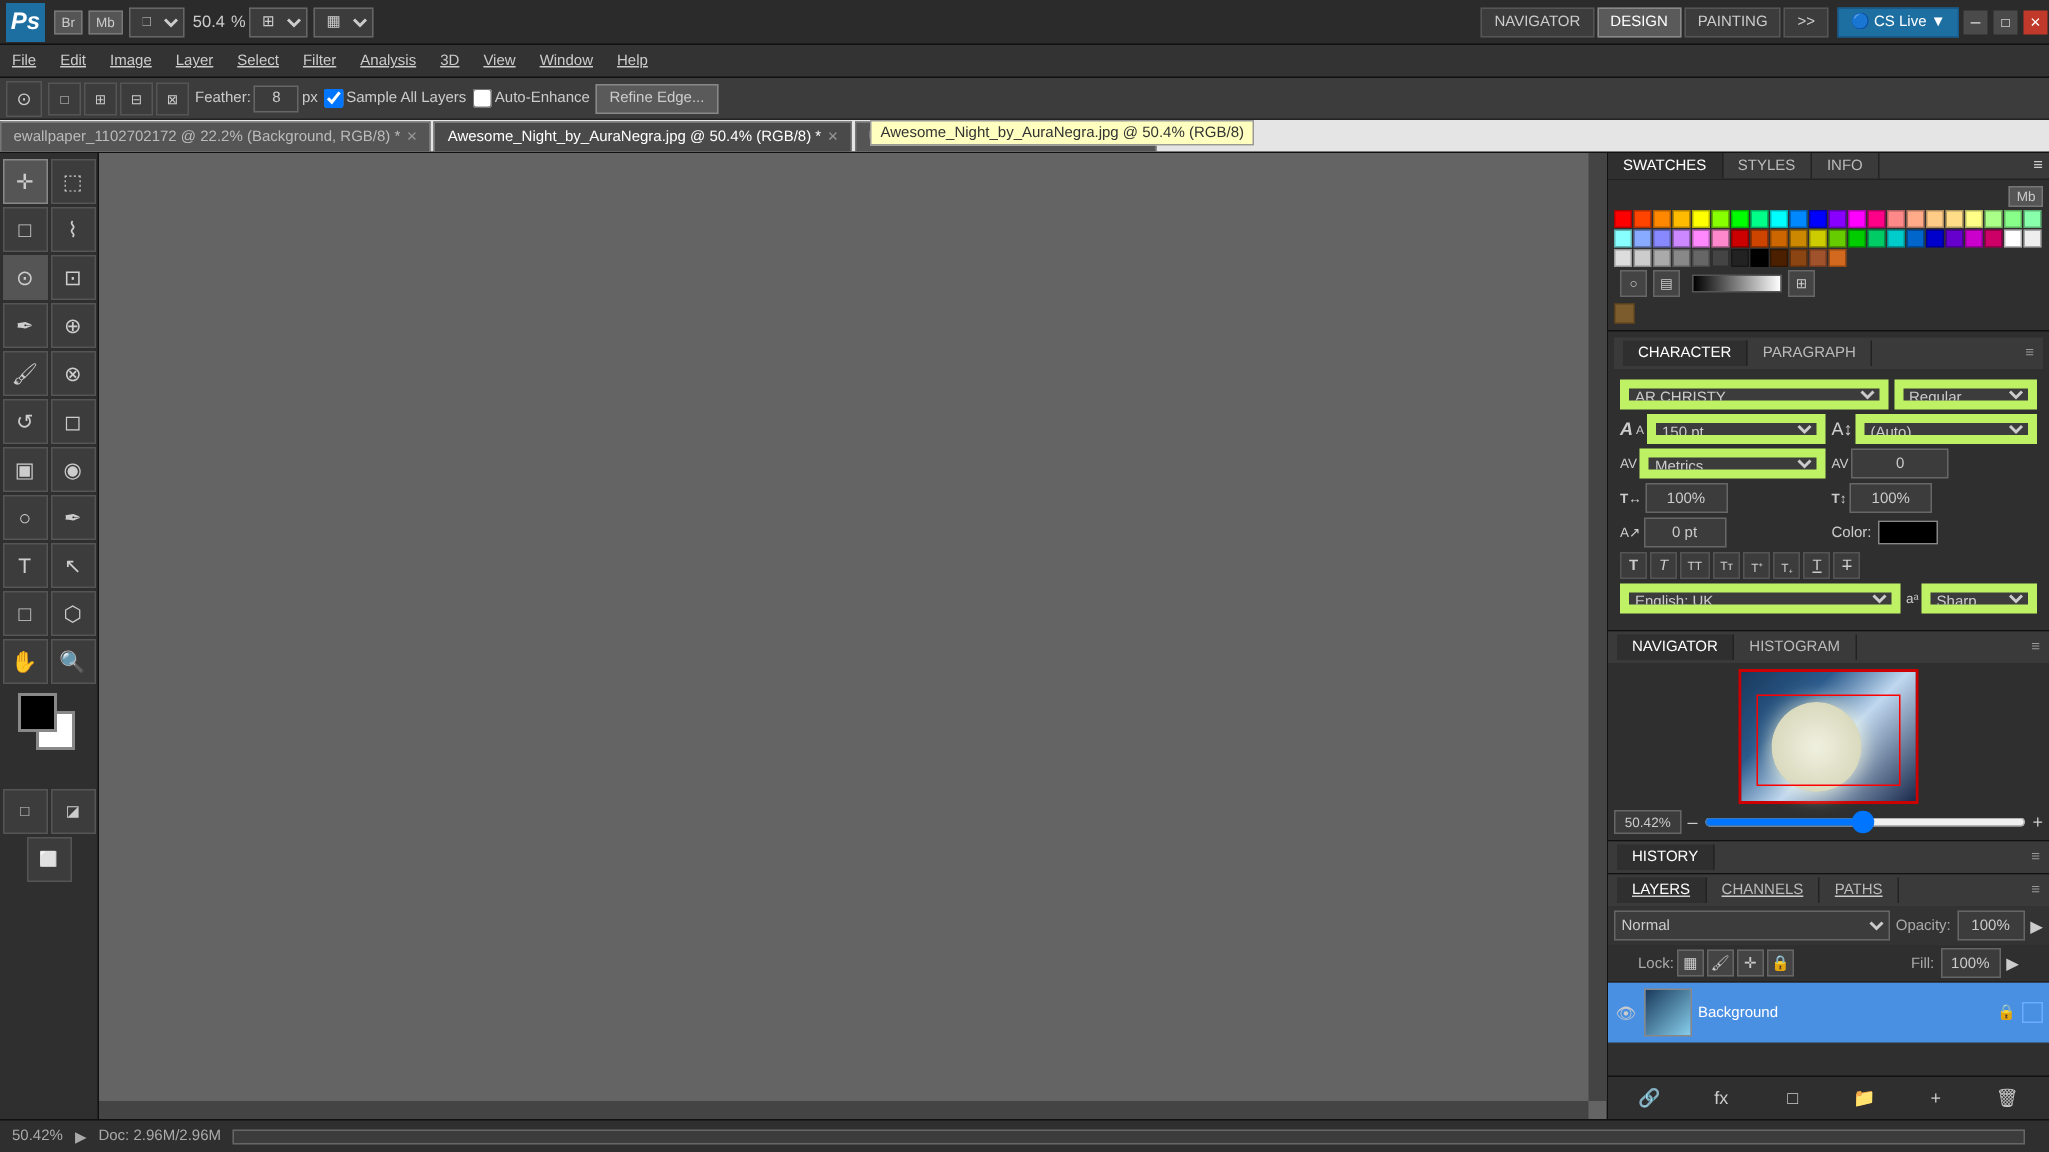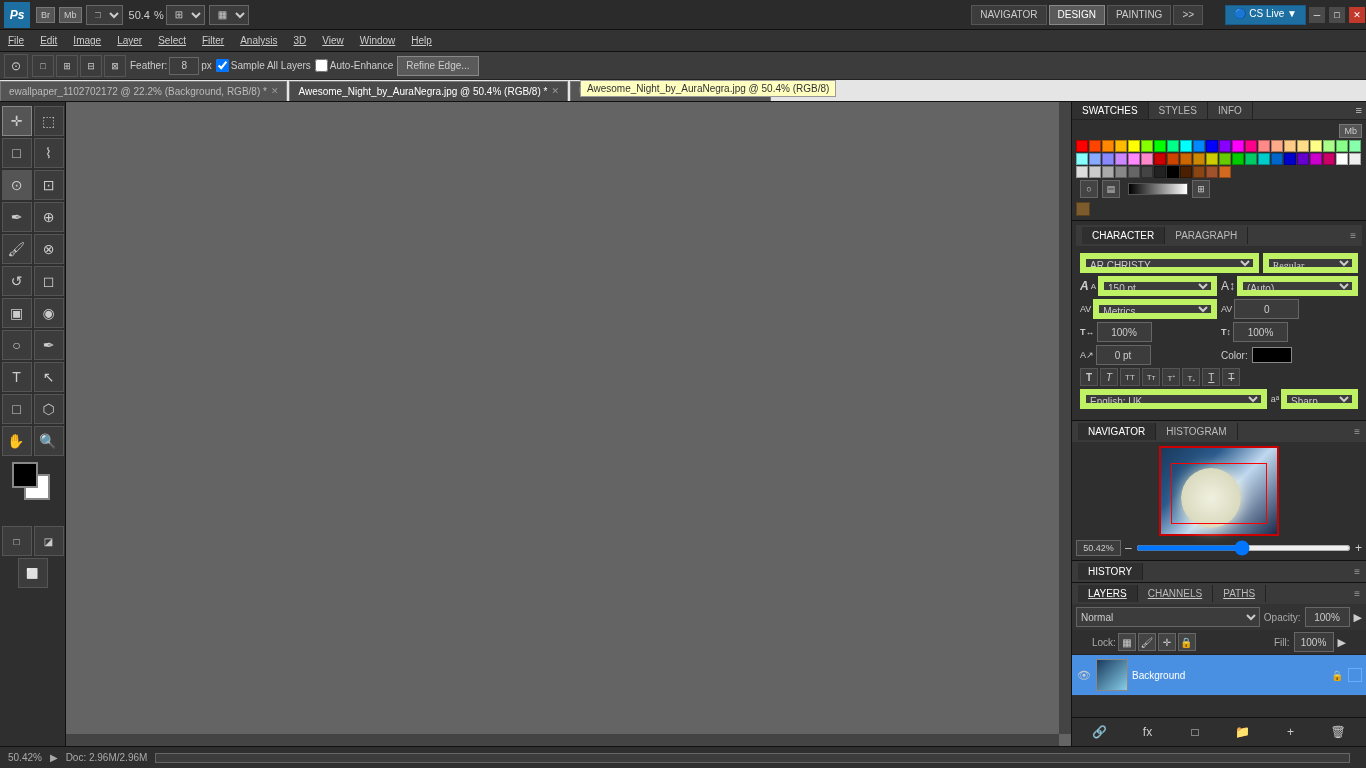--- a/index.html
+++ b/index.html
@@ -1,26 +1,26 @@
 <!DOCTYPE html>
 <html><head>
   <meta charset="utf-8">
   <style>
     * { box-sizing: border-box; margin: 0; padding: 0; }
     body { background: #4a4a4a; font-family: Arial, sans-serif; font-size: 11px; color: #ccc; width: 1366px; height: 768px; overflow: hidden; }
     
     
     #top-bar { background: #2b2b2b; height: 30px; display: flex; align-items: center; border-bottom: 1px solid #111; }
-    #ps-logo { width: 26px; height: 26px; background: #1c6fa0; color: white; font-size: 12px; font-weight: bold; display: flex; align-items: center; justify-content: center; margin: 0 4px; font-style: italic; }
+    #ps-logo { width: 26px; height: 26px; background: #1c6fa0; color: white; font-size: 16px; font-weight: bold; display: flex; align-items: center; justify-content: center; margin: 0 4px; font-style: italic; }
     #br-icon, #mb-icon { background: #555; color: #ccc; font-size: 9px; padding: 2px 4px; margin: 0 2px; border: 1px solid #777; }
     .tool-selector { background: #3c3c3c; border: 1px solid #666; color: #ccc; font-size: 10px; padding: 1px 4px; margin: 0 2px; height: 20px; }
     #workspace-buttons { margin-left: auto; display: flex; align-items: center; gap: 2px; }
     .workspace-btn { background: #3c3c3c; border: 1px solid #555; color: #ccc; font-size: 10px; padding: 2px 8px; height: 20px; cursor: pointer; }
     .workspace-btn.active { background: #5a5a5a; border-color: #888; color: white; }
-    #cs-live { background: #1c6fa0; border: 1px solid #1a5a8a; color: white; font-size: 10px; padding: 2px 8px; height: 20px; margin-left: 20px; cursor: pointer; }
+    #cs-live { background: #1c6fa0; border: 1px solid #1a5a8a; color: white; font-size: 10px; padding: 2px 8px; height: 20px; margin-left: 4px; cursor: pointer; }
     .win-btn { width: 16px; height: 16px; border: none; font-size: 9px; cursor: pointer; margin: 0 1px; }
     #min-btn { background: #4a4a4a; color: white; }
     #max-btn { background: #4a4a4a; color: white; }
     #close-btn { background: #c0392b; color: white; }
 
     
     #menu-bar { background: #333; height: 22px; display: flex; align-items: center; border-bottom: 1px solid #111; }
     .menu-item { color: #ccc; font-size: 10px; padding: 0 8px; height: 22px; display: flex; align-items: center; cursor: pointer; text-decoration: underline; }
 
     
@@ -382,21 +382,21 @@
           <div class="panel-tab">PARAGRAPH</div>
         </div>
         <div class="panel-close">≡</div>
       </div>
       <div style="padding:4px;">
 
         <div class="char-row">
           <select class="char-select" style="flex:2;">
             <option>AR CHRISTY</option>
           </select>
-          <select class="char-select" style="flex:1;font-family:Liberation Serif, serif;">
+          <select class="char-select" style="flex:1;">
             <option>Regular</option>
           </select>
         </div>
 
         <div class="char-row">
           <div style="display:flex;align-items:center;gap:2px;flex:1;">
             <span style="font-size:12px;color:#ccc;font-weight:bold;font-style:italic;">A</span>
             <span style="font-size:8px;color:#ccc;vertical-align:super;">A</span>
             <select class="char-select" style="width:65px;">
               <option>150 pt</option>

